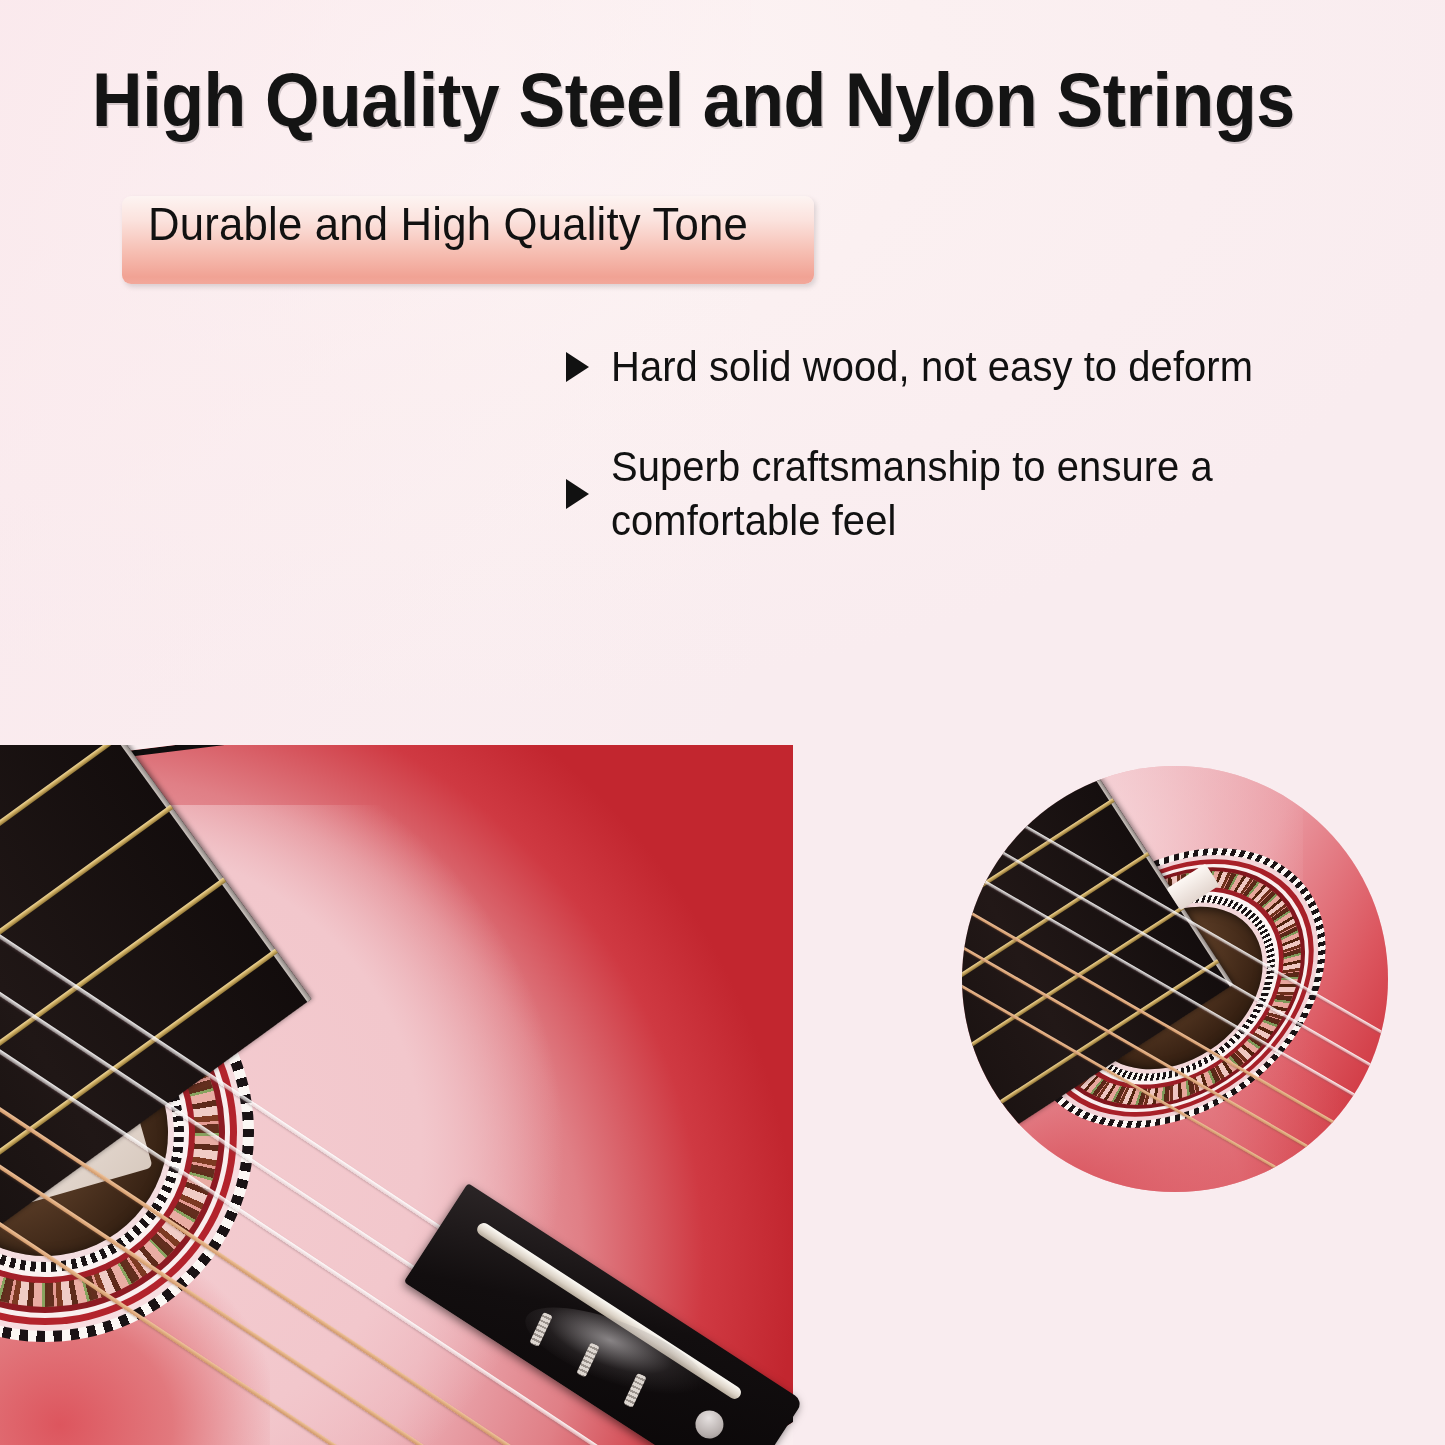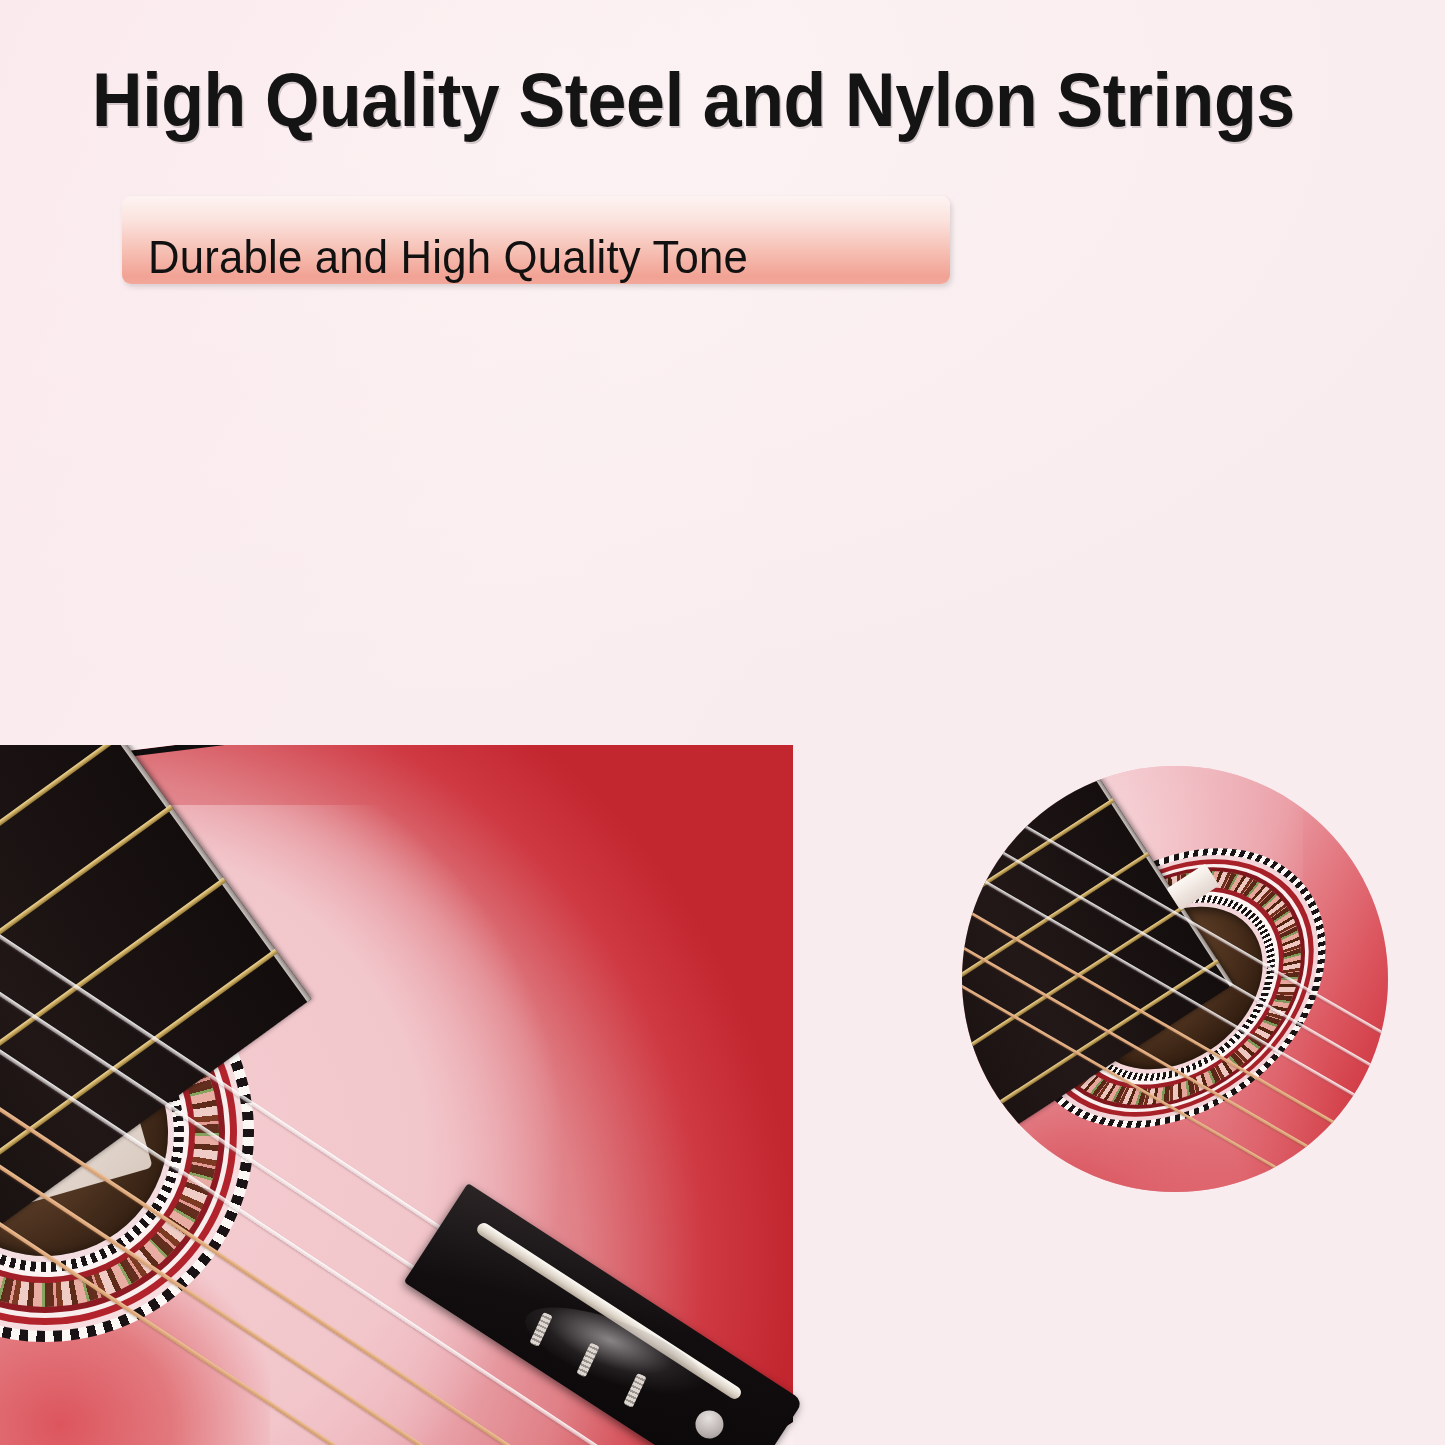--- a/index.html
+++ b/index.html
@@ -49,32 +49,32 @@
     transform-origin: left top;
     white-space: nowrap;
     text-shadow: 1.5px 1.5px 0 rgba(120,110,112,0.30);
   }
 
   
   .badge {
     position: absolute;
     left: 122px;
     top: 196px;
-    width: 828px;
+    width: 692px;
     height: 88px;
     border-radius: 9px;
     background: linear-gradient(to bottom,
                 #fdf4f2 0%,
                 #fbe2dd 28%,
                 #f6bdb1 65%,
                 #f1a294 92%,
                 #f2a89b 100%);
     box-shadow: 2px 3px 5px rgba(150,140,142,0.32);
     display: flex;
-    align-items: flex-end;
+    align-items: flex-start;
   }
   .badge-text {
     font-size: 47px;
     color: #111111;
     padding-left: 28px;
     font-weight: 400;
     transform: scaleX(0.93);
     transform-origin: left center;
     white-space: nowrap;
     letter-spacing: 0.2px;
@@ -459,21 +459,29 @@
   <div class="bg-tint-left"></div>
 
   <div class="headline">High Quality Steel and Nylon Strings</div>
 
   <div class="badge">
     <span class="badge-text">Durable and High Quality Tone</span>
   </div>
 
   <div class="bullets">
 
-
+    <div class="bullet-row">
+      <span class="bullet-marker"></span>
+      <span class="bullet-text">Hard solid wood, not easy to deform</span>
+    </div>
+
+    <div class="bullet-row">
+      <span class="bullet-marker"></span>
+      <span class="bullet-text" style="max-width:760px;">Superb craftsmanship to ensure a comfortable feel</span>
+    </div>
 
 
   </div>
 
   <div class="photo-left">
 
     <div class="gtr-body"></div>
     <div class="gtr-edge"></div>
     <div class="gtr-top-flood"></div>
     <div class="gtr-burst-bl"></div>

